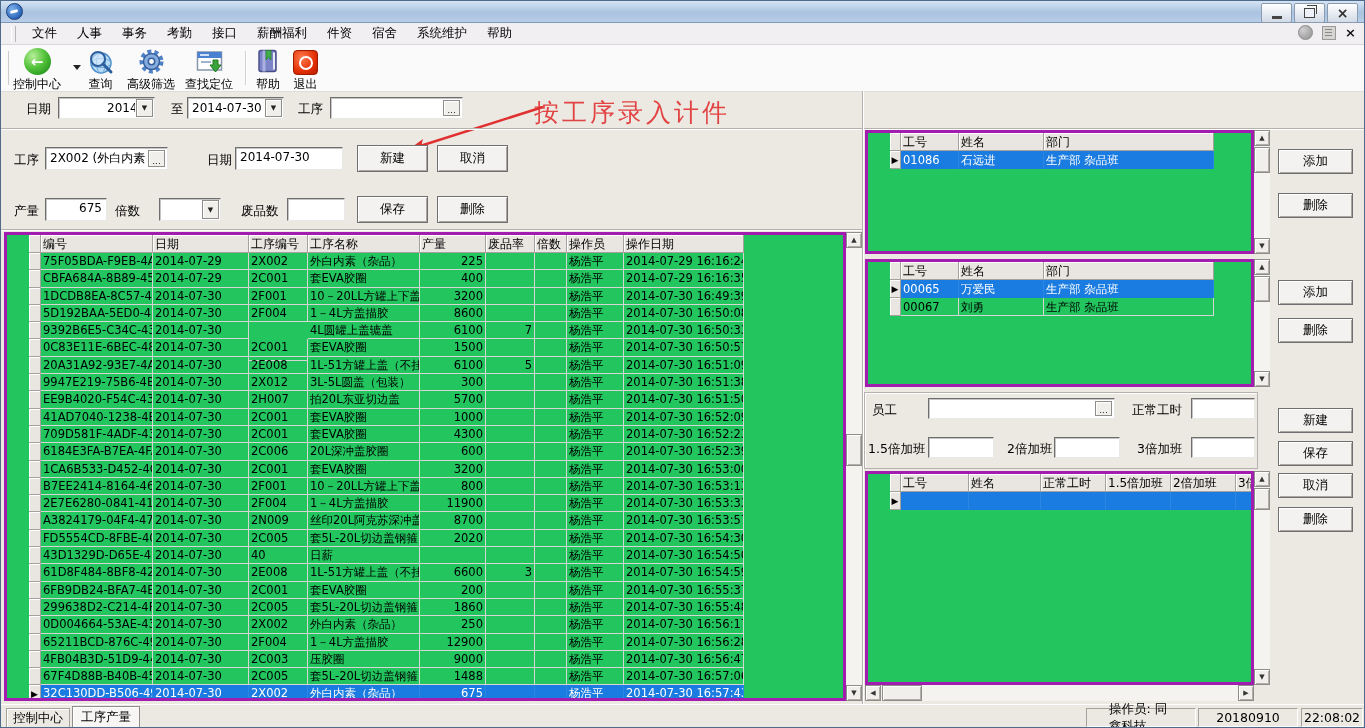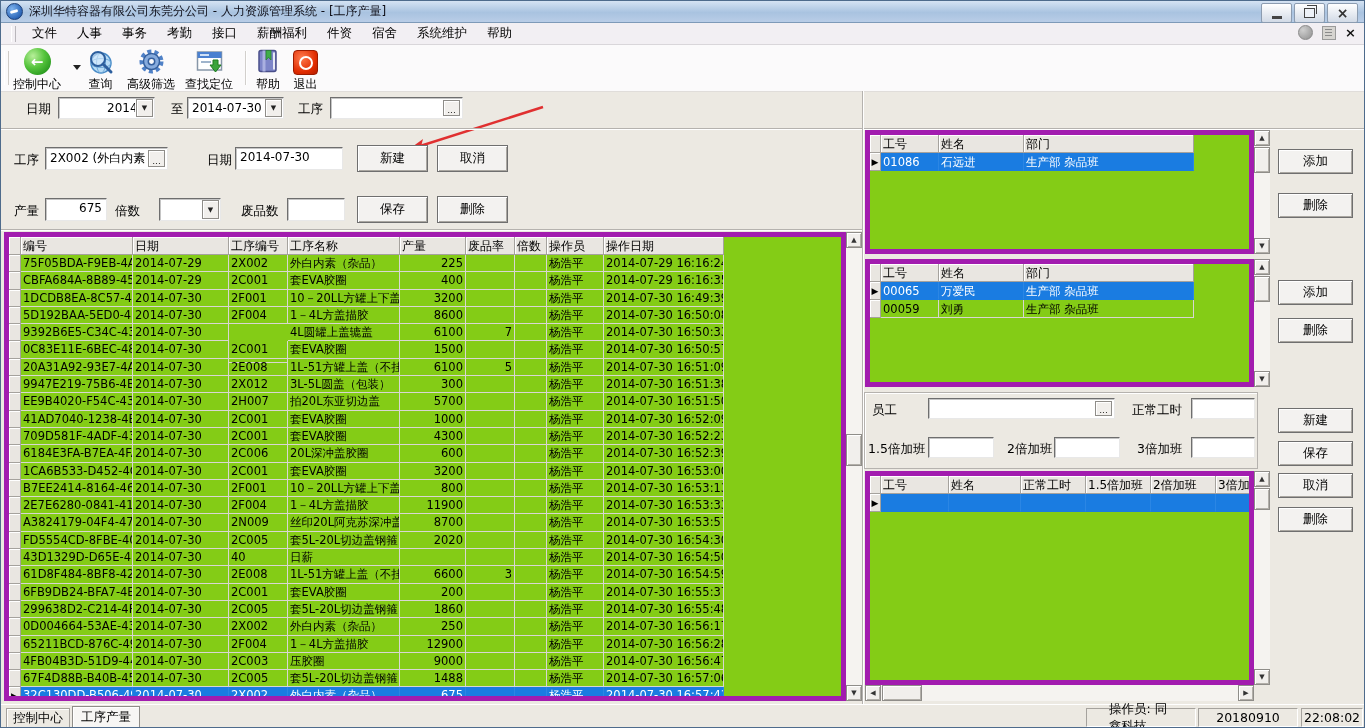--- a/index.html
+++ b/index.html
@@ -67,21 +67,21 @@
   .combo .cbtn{width:17px;align-self:stretch;margin:1px;background:#f1efec;border:1px solid #8f8d89;
     box-shadow:inset 1px 1px 0 #fff;display:flex;align-items:center;justify-content:center;
     font-size:7px;color:#222;box-sizing:border-box;}
   .btn{position:absolute;background:#f3f2f0;border:1px solid #6f6f6f;
     box-shadow:inset 1px 1px 0 #fff,inset -1px -1px 0 #aaa7a1;font-size:12.5px;
     display:flex;align-items:center;justify-content:center;box-sizing:border-box;}
   .label{position:absolute;font-size:12.5px;white-space:nowrap;}
   .groove{position:absolute;height:0;border-top:1px solid #b5b2ae;border-bottom:1px solid #ffffff;}
   .vgroove{position:absolute;width:0;border-left:1px solid #b5b2ae;border-right:1px solid #ffffff;}
   
-  .grid{position:absolute;background:#84cc16;border:5px solid #a21caf;overflow:hidden;box-sizing:border-box;}
+  .grid{position:absolute;background:#22c55e;border:3px solid #a21caf;overflow:hidden;box-sizing:border-box;padding-left:22px;}
   .g-hrow{display:flex;height:18px;}
   .g-hcell,.g-ind{background:#e9e6e1;border-right:1px solid #a5a29d;border-bottom:1px solid #a5a29d;
     box-shadow:inset 1px 1px 0 #fff;box-sizing:border-box;font-size:12px;padding:1px 2px 0 2px;
     overflow:hidden;white-space:nowrap;flex:0 0 auto;}
   .g-ind{padding:0;display:flex;align-items:center;justify-content:center;font-size:9px;color:#000;}
   .g-row{display:flex;}
   .g-cell{border-right:1px solid #d8d6d2;border-bottom:1px solid #d8d6d2;font-size:11.5px;
     padding:0 2px;box-sizing:border-box;overflow:hidden;white-space:nowrap;flex:0 0 auto;}
   .g-cell.ra{text-align:right;}
   .g-row.sel .g-cell{background:#1a7ce1;color:#fff;border-right-color:#2b86e4;border-bottom-color:#1a7ce1;}
@@ -107,21 +107,20 @@
   .s-panel.c{justify-content:center;}
   .panel3{position:absolute;border:1px solid #b5b2ae;box-shadow:inset 1px 1px 0 #fff;box-sizing:border-box;}
 </style>
 </head>
 <body>
 
 <div id="win">
 
   <div id="titlebar">
     <div id="app-icon"></div>
-    <span id="title-text">深圳华特容器有限公司东莞分公司 - 人力资源管理系统 - [工序产量]</span>
     <div id="win-controls">
       <div class="tb-btn">
           <div class="glyph-min"></div>
         </div>
       <div class="tb-btn">
           <div class="glyph-restore"></div>
         </div>
       <div class="tb-btn">
           <span class="glyph-close">×</span>
         </div>
@@ -209,20 +208,21 @@
   <div class="combo" style="left:186px;top:96px;width:97px;height:22px;">
     <span class="val">2014-07-30</span>
     <span class="cbtn">▼</span>
   </div>
   <span class="label" style="left:297px;top:100px;">工序</span>
   <div class="edit" style="left:329px;top:96px;width:133px;height:22px;padding-right:20px;">
     <span></span>
     <span class="dots-btn">...</span>
   </div>
 
+  <span id="annot-text">按工序录入计件</span>
   <svg class="abs" style="left:392px;top:98px;width:160px;height:62px;">
     <line x1="150" y1="8" x2="24" y2="48" stroke="#e03030" stroke-width="2.5"></line>
     <polygon points="8,56 30,40 26,55" fill="#e03030"></polygon>
   </svg>
 
   <div class="groove" style="left:0;top:127px;width:1365px;"></div>
 
   <span class="label" style="left:13px;top:151px;">工序</span>
   <div class="edit" style="left:44px;top:146px;width:123px;height:23px;padding-right:20px;">
     <span>2X002 (外白内素 (</span>
@@ -616,21 +616,21 @@
         <div class="g-hcell" style="width: 170px;">部门</div>
       </div>
       <div class="g-row sel" style="height: 18px;">
         <div class="g-ind" style="width: 11px;">▶</div>
         <div class="g-cell" style="width: 58px; line-height: 18px;">00065</div>
         <div class="g-cell" style="width: 85px; line-height: 18px;">万爱民</div>
         <div class="g-cell" style="width: 170px; line-height: 18px;">生产部  杂品班</div>
       </div>
       <div class="g-row" style="height: 18px;">
         <div class="g-ind" style="width: 11px;"></div>
-        <div class="g-cell" style="width: 58px; line-height: 18px;">00059</div>
+        <div class="g-cell" style="width: 58px; line-height: 18px;">00067</div>
         <div class="g-cell" style="width: 85px; line-height: 18px;">刘勇</div>
         <div class="g-cell" style="width: 170px; line-height: 18px;">生产部  杂品班</div>
       </div>
     </div>
   <div class="vsb" style="left:1253px;top:258px;width:16px;height:128px;">
     <div class="sb-btn" style="top:0;">▲</div>
     <div class="sb-thumb" style="top:17px;left:0;width:16px;height:26px;"></div>
     <div class="sb-btn" style="bottom:0;">▼</div>
   </div>
   <div class="btn" style="left:1277px;top:279px;width:75px;height:25px;">添加</div>

